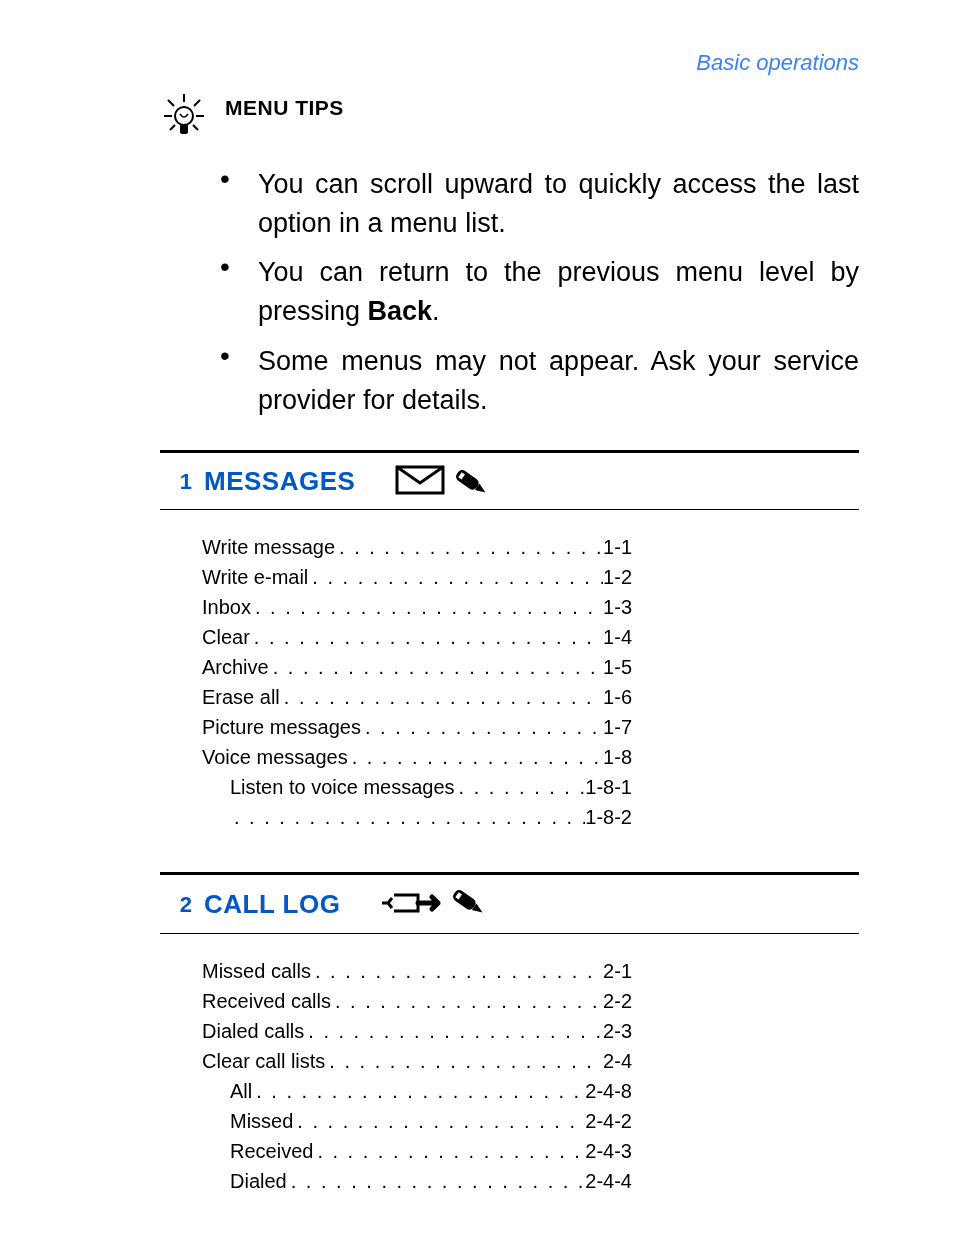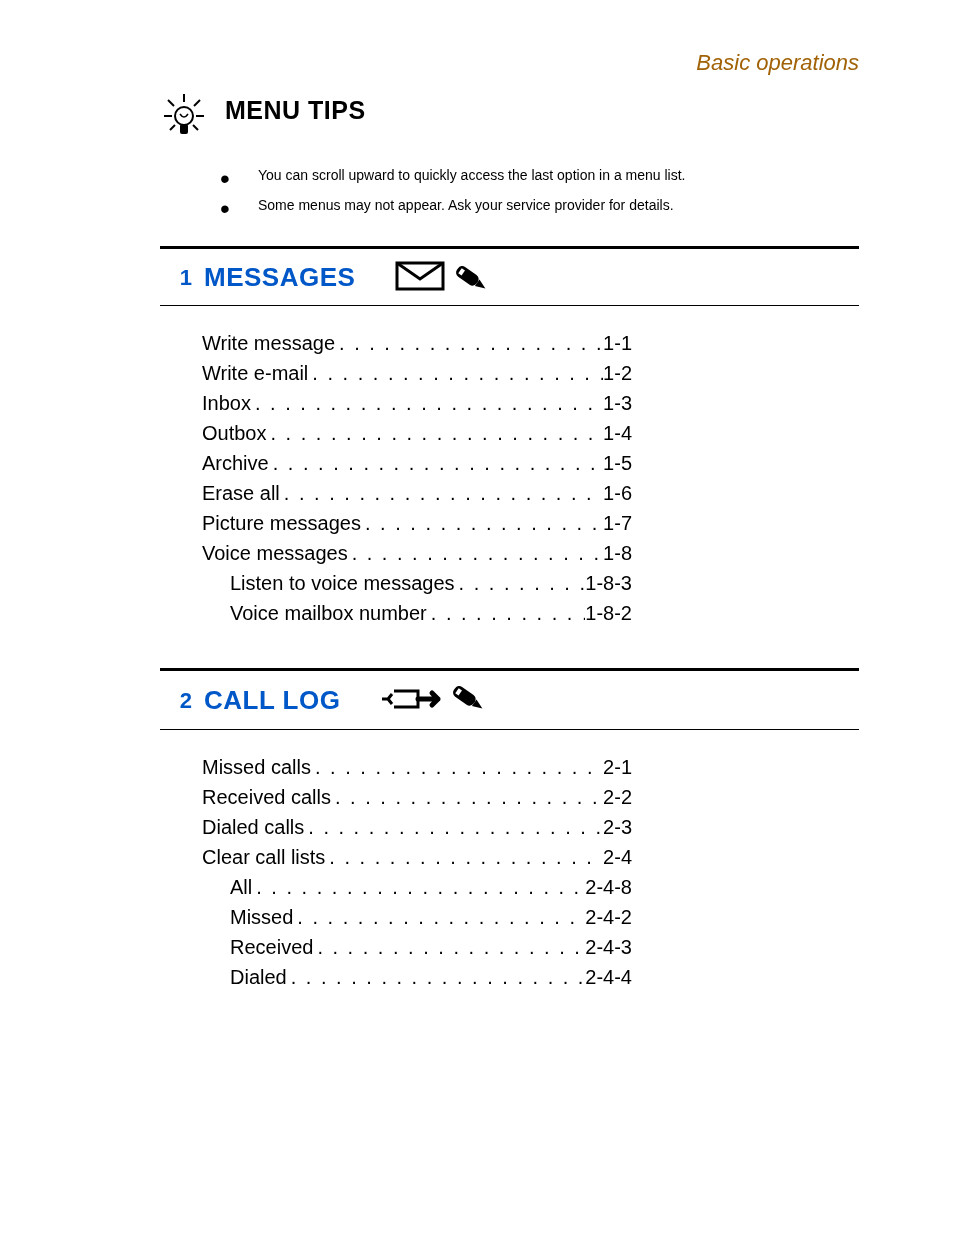--- a/index.html
+++ b/index.html
@@ -12,52 +12,52 @@
   }
   .page {
     box-sizing: border-box;
     width: 954px;
     min-height: 1248px;
     padding: 50px 95px 30px 160px;
     position: relative;
   }
   .header-right {
     text-align: right;
-    color: #a16207;
+    color: #3b82f6;
     font-style: italic;
     font-family: "Trebuchet MS", "Segoe UI", sans-serif;
     font-size: 22px;
     margin-bottom: 20px;
   }
   .tips-row {
     position: relative;
     min-height: 45px;
   }
   .tips-icon {
     position: absolute;
     left: -0px;
     top: -4px;
   }
   .tips-title {
     font-family: "Trebuchet MS", "Segoe UI", sans-serif;
     font-weight: bold;
-    font-size: 25px;
+    font-size: 21px;
     margin-left: 65px;
     letter-spacing: 0.5px;
   }
   ul.tips-list {
     margin: 24px 0 30px 60px;
     padding: 0;
     list-style: none;
   }
   ul.tips-list li {
     position: relative;
     padding-left: 38px;
     font-family: "Trebuchet MS", "Segoe UI", sans-serif;
-    font-size: 14px;
+    font-size: 27px;
     line-height: 1.45;
     margin-bottom: 10px;
     text-align: justify;
   }
   ul.tips-list li::before {
     content: "•";
     position: absolute;
     left: 0;
     top: 0;
     font-size: 28px;
@@ -149,20 +149,23 @@
         <circle cx="24" cy="24" r="9" fill="none" stroke="#000" stroke-width="2"></circle>
         <path d="M20 22 q4 6 8 0" fill="none" stroke="#000" stroke-width="1.5"></path>
         <rect x="20" y="32" width="8" height="10" rx="2" fill="#000"></rect>
       </svg>
     </span>
     <span class="tips-title">MENU TIPS</span>
   </div>
 
   <ul class="tips-list">
     <li><span>You can scroll upward to quickly access the last option in a menu list.</span></li>
+    <li>
+      <span>You can return to the previous menu level by pressing </span><span class="bold">Back</span><span>.</span>
+    </li>
     <li><span>Some menus may not appear. Ask your service provider for details.</span></li>
   </ul>
 
 
   <div id="menus-container">
       <div>
         <hr class="thick-rule">
         <div class="menu-header">
           <span class="menu-number">1</span>
           <span class="menu-title">MESSAGES</span>
@@ -188,21 +191,21 @@
               <span class="sc-label">Write e-mail</span>
               <span class="sc-dots">. . . . . . . . . . . . . . . . . . . . . . . . . . . . . . . . . . . . . . . . . . . . . . . . . . . . . . . . . . . . . . . . . . . . . . . . . . . . . . . . </span>
               <span class="sc-ref">1-2</span>
             </div>
             <div class="sc-row">
               <span class="sc-label">Inbox</span>
               <span class="sc-dots">. . . . . . . . . . . . . . . . . . . . . . . . . . . . . . . . . . . . . . . . . . . . . . . . . . . . . . . . . . . . . . . . . . . . . . . . . . . . . . . . </span>
               <span class="sc-ref">1-3</span>
             </div>
             <div class="sc-row">
-              <span class="sc-label">Outbox</span>
+              <span class="sc-label">Clear</span>
               <span class="sc-dots">. . . . . . . . . . . . . . . . . . . . . . . . . . . . . . . . . . . . . . . . . . . . . . . . . . . . . . . . . . . . . . . . . . . . . . . . . . . . . . . . </span>
               <span class="sc-ref">1-4</span>
             </div>
             <div class="sc-row">
               <span class="sc-label">Archive</span>
               <span class="sc-dots">. . . . . . . . . . . . . . . . . . . . . . . . . . . . . . . . . . . . . . . . . . . . . . . . . . . . . . . . . . . . . . . . . . . . . . . . . . . . . . . . </span>
               <span class="sc-ref">1-5</span>
             </div>
             <div class="sc-row">
               <span class="sc-label">Erase all</span>
@@ -215,24 +218,23 @@
               <span class="sc-ref">1-7</span>
             </div>
             <div class="sc-row">
               <span class="sc-label">Voice messages</span>
               <span class="sc-dots">. . . . . . . . . . . . . . . . . . . . . . . . . . . . . . . . . . . . . . . . . . . . . . . . . . . . . . . . . . . . . . . . . . . . . . . . . . . . . . . . </span>
               <span class="sc-ref">1-8</span>
             </div>
             <div class="sc-row sub">
               <span class="sc-label">Listen to voice messages</span>
               <span class="sc-dots">. . . . . . . . . . . . . . . . . . . . . . . . . . . . . . . . . . . . . . . . . . . . . . . . . . . . . . . . . . . . . . . . . . . . . . . . . . . . . . . . </span>
-              <span class="sc-ref">1-8-3</span>
-            </div>
-            <div class="sc-row sub">
-              <span class="sc-label">Voice mailbox number</span>
+              <span class="sc-ref">1-8-1</span>
+            </div>
+            <div class="sc-row sub">
               <span class="sc-dots">. . . . . . . . . . . . . . . . . . . . . . . . . . . . . . . . . . . . . . . . . . . . . . . . . . . . . . . . . . . . . . . . . . . . . . . . . . . . . . . . </span>
               <span class="sc-ref">1-8-2</span>
             </div>
           </div>
         </div>
       </div>
       <div>
         <hr class="thick-rule">
         <div class="menu-header">
           <span class="menu-number">2</span>

